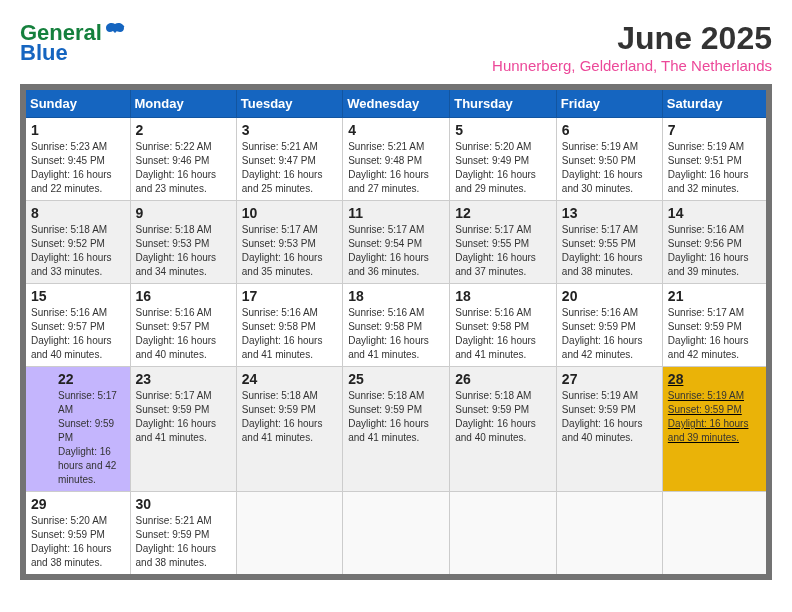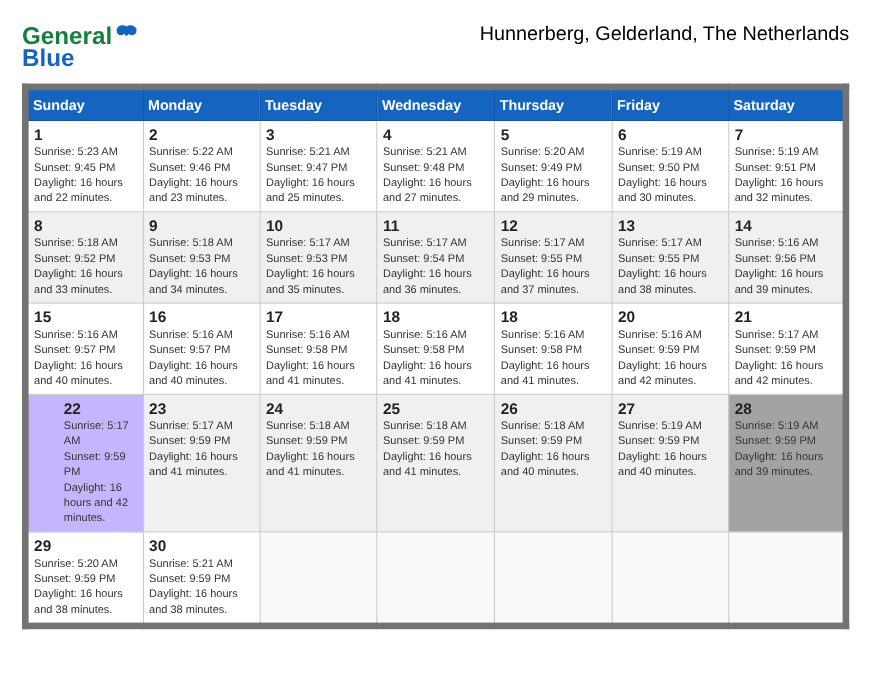--- a/index.html
+++ b/index.html
@@ -23,22 +23,22 @@
     }
     .title-area {
       text-align: right;
     }
     .month-title {
       font-size: 32px;
       font-weight: bold;
       color: #333;
     }
     .location {
-      font-size: 18px;
-      color: #000000;
+      font-size: 15px;
+      color: #ec4899;
     }
     .calendar {
       width: 100%;
       border-collapse: collapse;
       border: 6px solid #737373;
     }
     .calendar th {
       background: #1565c0;
       color: #fff;
       font-size: 13px;
@@ -75,20 +75,21 @@
     <div style="display:flex; align-items:center;">
       <span style="font-size:22px; font-weight:bold; color:#15803d;">General</span>
       <svg width="22" height="22" viewBox="0 0 22 22" style="margin-left:2px; margin-top:-4px;">
         <path d="M11 4 C14 2, 20 3, 20 8 C20 12, 16 13, 13 11 L11 13 L9 11 C6 13, 2 12, 2 8 C2 3, 8 2, 11 4Z" fill="#1565c0"></path>
         <path d="M13 11 L20 6" stroke="#1565c0" stroke-width="1.5" fill="none"></path>
       </svg>
     </div>
     <span style="font-size:22px; font-weight:bold; color:#1565c0; margin-top:-6px;">Blue</span>
   </div>
   <div class="title-area">
+    <div class="month-title">June 2025</div>
     <div class="location">Hunnerberg, Gelderland, The Netherlands</div>
   </div>
 </div>
 
 <table class="calendar">
   <thead>
     <tr>
     <th>Sunday</th>
         <th>Monday</th>
         <th>Tuesday</th>
@@ -207,21 +208,21 @@
           <div class="day-info">Sunrise: 5:18 AM<br>Sunset: 9:59 PM<br>Daylight: 16 hours and 41 minutes.</div>
         </td>
         <td style="background: rgb(240, 240, 240);">
           <span class="day-num">26</span>
           <div class="day-info">Sunrise: 5:18 AM<br>Sunset: 9:59 PM<br>Daylight: 16 hours and 40 minutes.</div>
         </td>
         <td style="background: rgb(240, 240, 240);">
           <span class="day-num">27</span>
           <div class="day-info">Sunrise: 5:19 AM<br>Sunset: 9:59 PM<br>Daylight: 16 hours and 40 minutes.</div>
         </td>
-        <td style="background: #a3a3a3;">
+        <td style="background: #eab308; text-decoration: underline;">
           <span class="day-num">28</span>
           <div class="day-info">Sunrise: 5:19 AM<br>Sunset: 9:59 PM<br>Daylight: 16 hours and 39 minutes.</div>
         </td>
       </tr>
       <tr>
         <td style="background: rgb(255, 255, 255); border-radius: 21px;">
           <span class="day-num">29</span>
           <div class="day-info">Sunrise: 5:20 AM<br>Sunset: 9:59 PM<br>Daylight: 16 hours and 38 minutes.</div>
         </td>
         <td style="background: rgb(255, 255, 255);">

